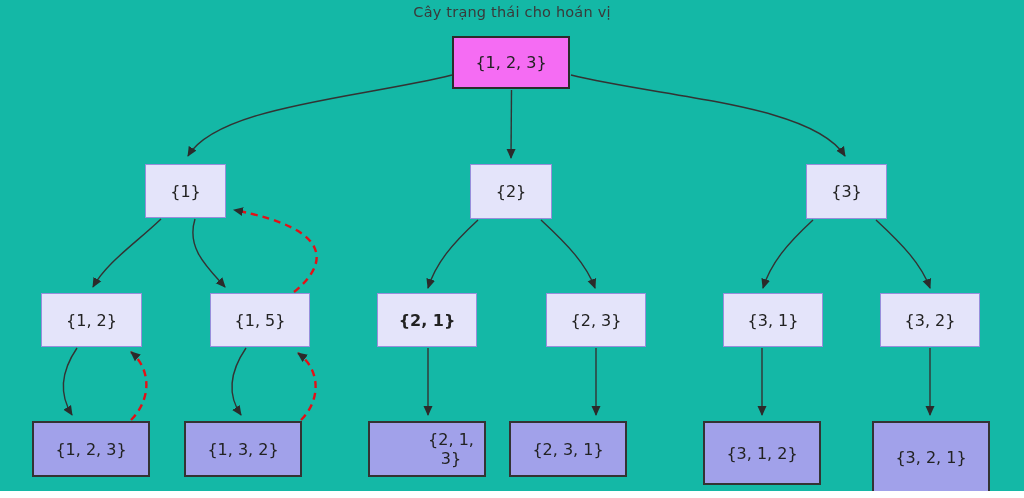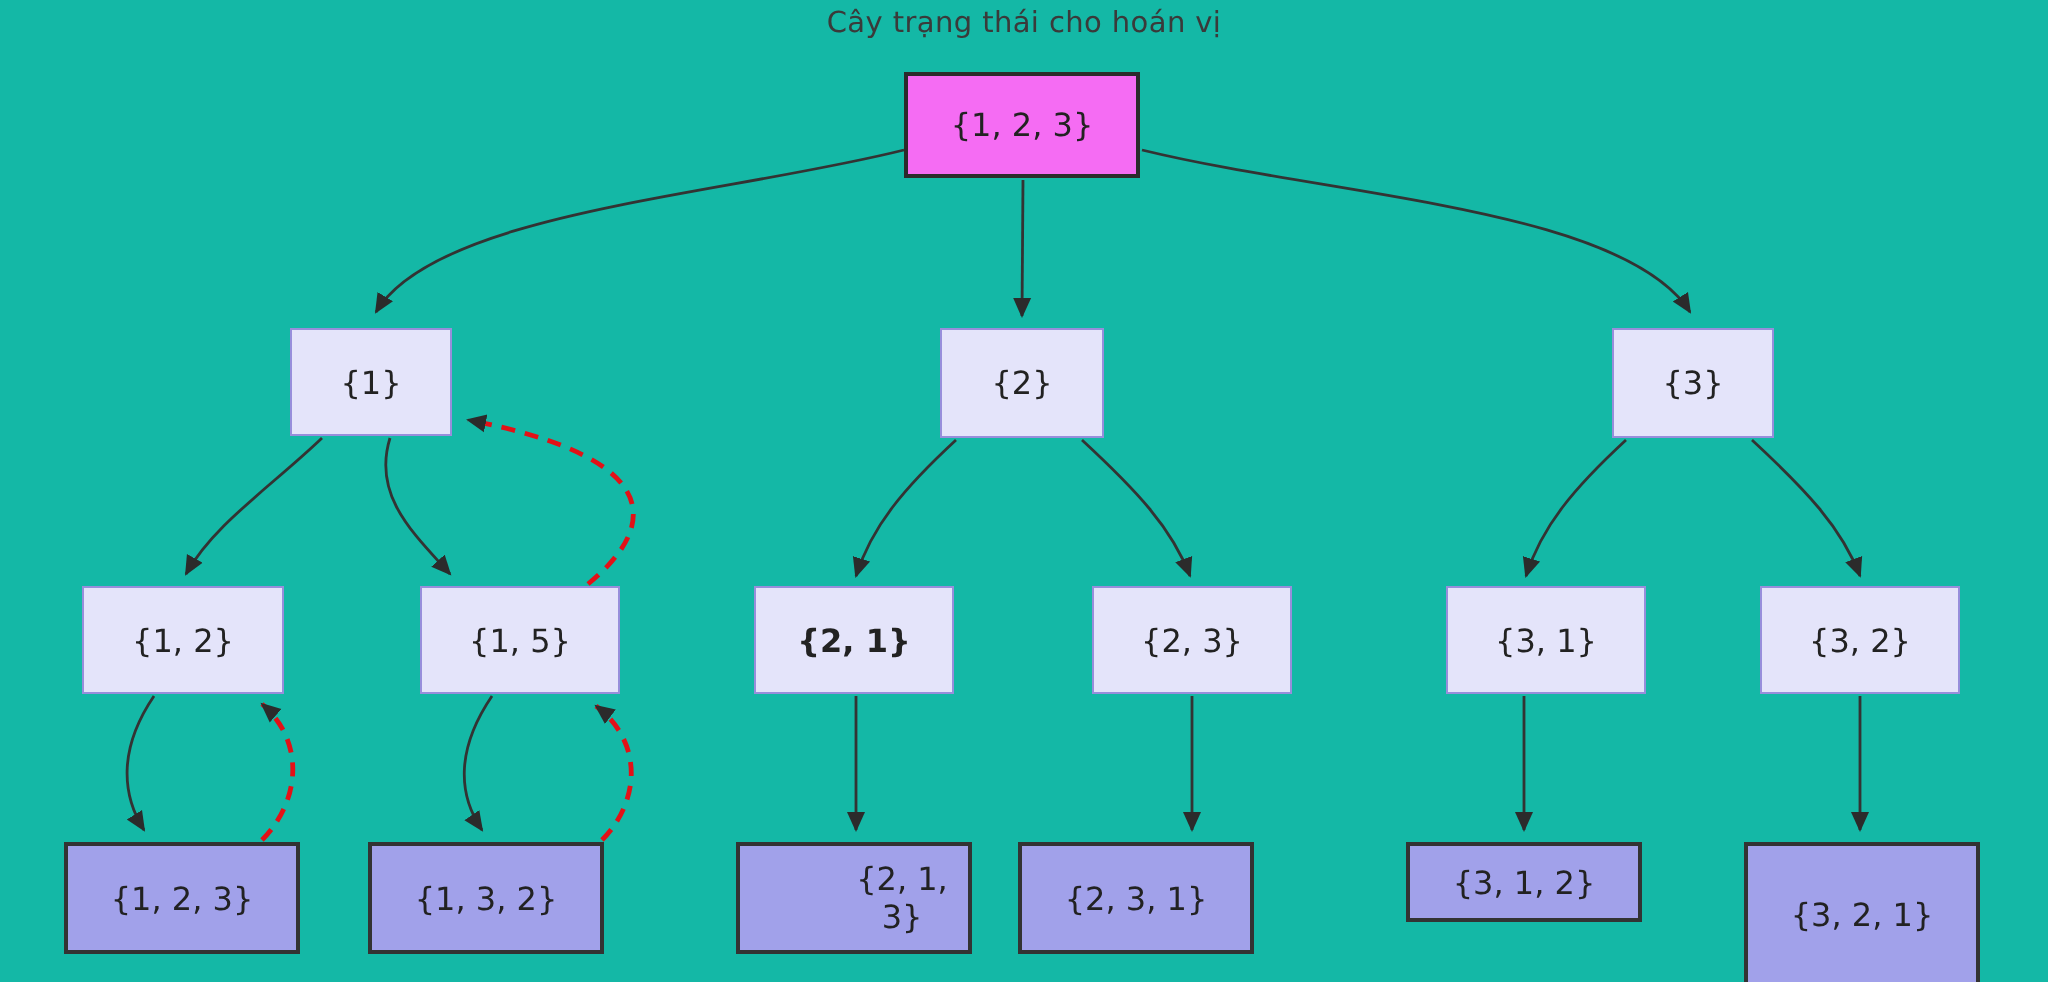--- a/index.html
+++ b/index.html
@@ -67,16 +67,16 @@
   <div class="node internal" style="left:210px; top:293px; width:100px; height:54px;">{1, 5}</div>
   <div class="node internal" style="left:377px; top:293px; width:100px; height:54px;font-weight:bold;">{2, 1}</div>
   <div class="node internal" style="left:546px; top:293px; width:100px; height:54px;">{2, 3}</div>
   <div class="node internal" style="left:683px; top:293px; width:100px; height:54px;margin-left:40px;">{3, 1}</div>
   <div class="node internal" style="left:880px; top:293px; width:100px; height:54px;">{3, 2}</div>
 
   <div class="node leaf" style="left:32px; top:421px; width:118px; height:56px;">{1, 2, 3}</div>
   <div class="node leaf" style="left:184px; top:421px; width:118px; height:56px;">{1, 3, 2}</div>
   <div class="node leaf" style="left:368px; top:421px; width:118px; height:56px;padding-left:48px;">{2, 1, 3}</div>
   <div class="node leaf" style="left:509px; top:421px; width:118px; height:56px;">{2, 3, 1}</div>
-  <div class="node leaf" style="left:703px; top:421px; width:118px; height:40px;">{3, 1, 2}</div>
+  <div class="node leaf" style="left:703px; top:421px; width:118px; height:64px;">{3, 1, 2}</div>
   <div class="node leaf" style="left:872px; top:421px; width:118px; height:72px;">{3, 2, 1}</div>
 
 </div>
 
 </body></html>

